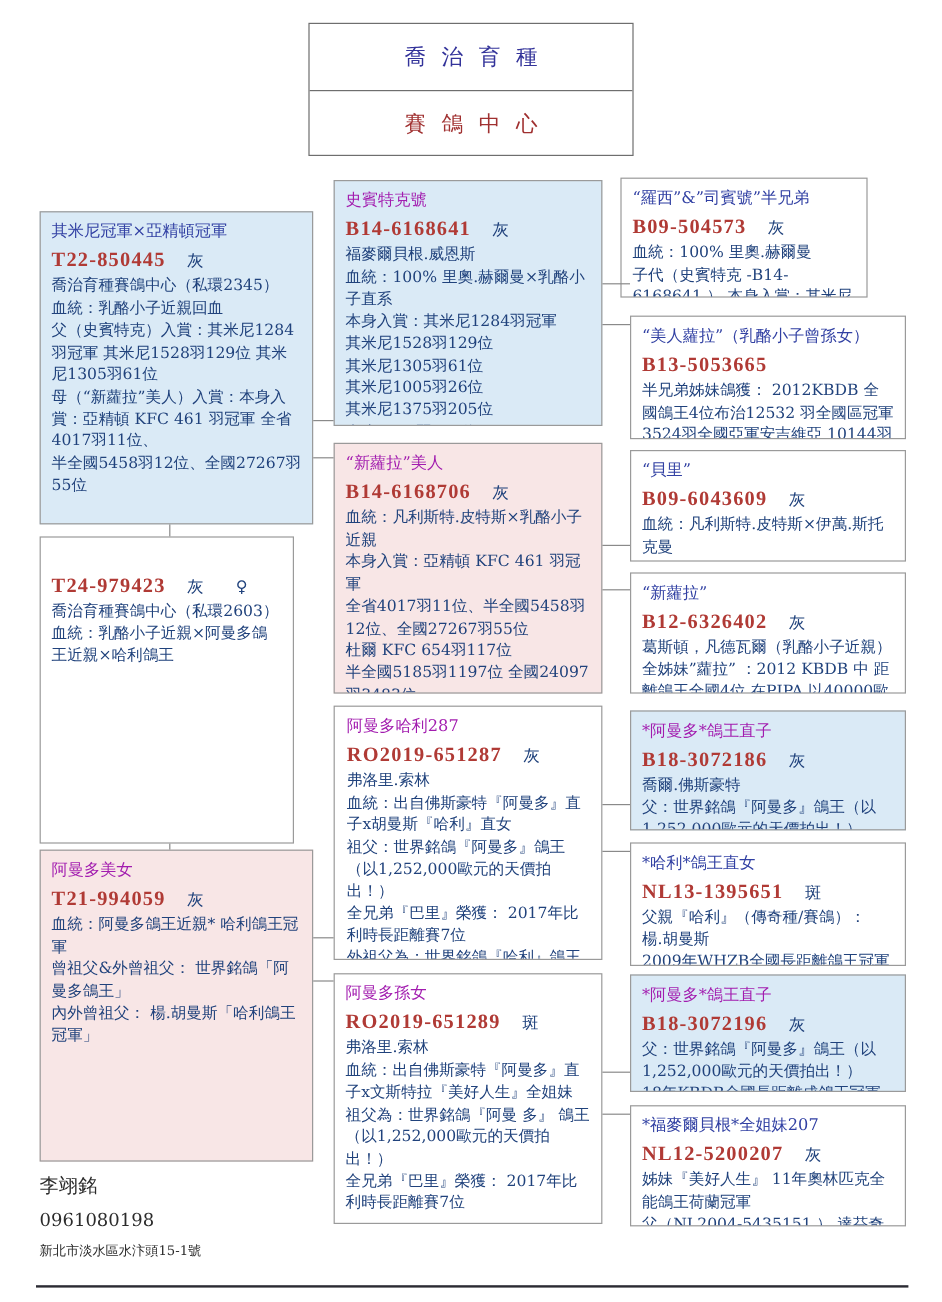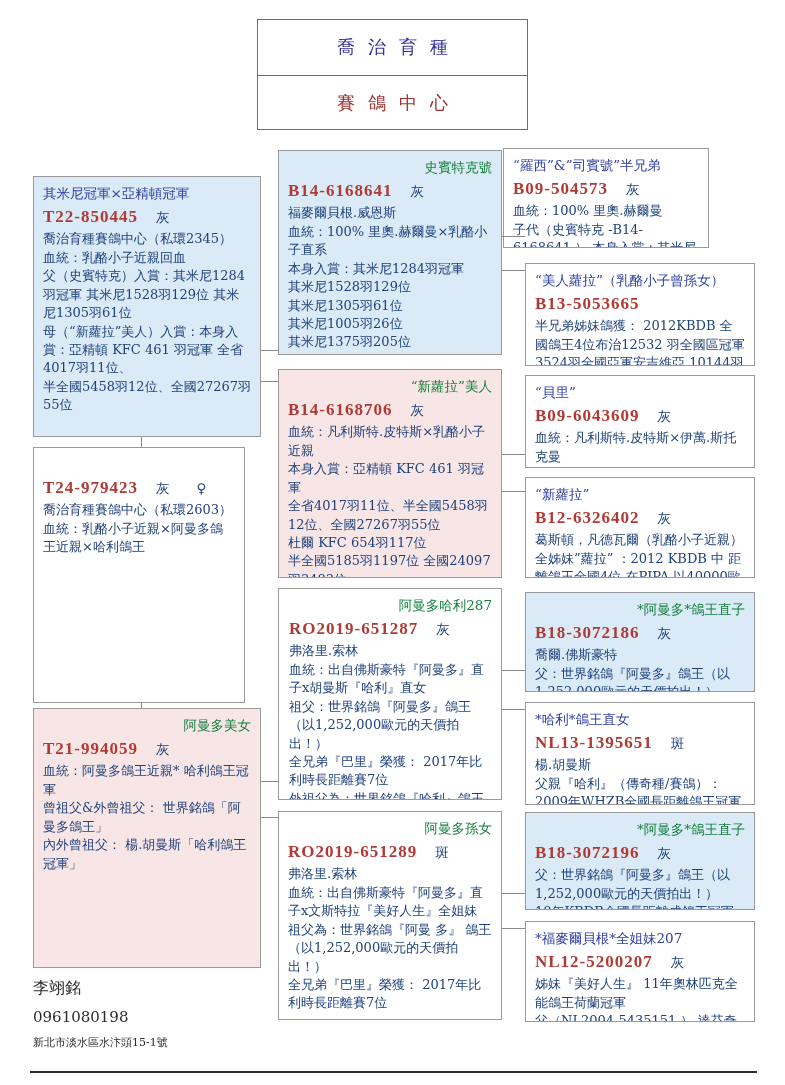--- a/index.html
+++ b/index.html
@@ -4,21 +4,21 @@
 <style>
   html,body{margin:0;padding:0;background:#ffffff;}
   #page{position:relative;width:785px;height:1085px;background:#ffffff;overflow:hidden;
         font-family:"DejaVu Serif","Liberation Serif",serif;}
   .box{position:absolute;border:1px solid #9a9a9a;background:#ffffff;padding:7px 9px;
        box-sizing:border-box;overflow:hidden;font-size:13px;line-height:1.42;color:#20427c;}
   .box.blue{background:#daeaf6;}
   .box.pink{background:#f8e6e6;}
   .box-title{min-height:19px;font-size:13.5px;}
   .title-blue{color:#3140a3;}
-  .title-red{color:#15803d;text-align:right;}
+  .title-red{color:#a21caf;}
   .ring-line{margin:2px 0 1px 0;}
   .ring{font-weight:bold;font-size:17px;letter-spacing:1px;color:#b03a35;
         font-family:"Liberation Serif","DejaVu Serif",serif;}
   .tag{margin-left:18px;font-size:13.5px;color:#20427c;}
   .line{color:#20427c;}
   #header{position:absolute;left:257px;top:19px;width:271px;height:111px;border:1px solid #6e6e6e;
           box-sizing:border-box;background:#ffffff;}
   #header .row{height:50%;display:flex;align-items:center;justify-content:center;
                font-size:18px;letter-spacing:13px;text-indent:13px;}
   #header .row1{border-bottom:1px solid #6e6e6e;color:#33339a;}
@@ -102,21 +102,21 @@
 
   <div class="box" style="left:278px;top:811px;width:224px;height:209px;">
     <div class="box-title title-red">阿曼多孫女</div>
     <div class="ring-line"><span class="ring">RO2019-651289</span><span class="tag">斑</span></div>
     <div class="line">弗洛里.索林</div>
     <div class="line">血統：出自佛斯豪特『阿曼多』直子x文斯特拉『美好人生』全姐妹</div>
     <div class="line">祖父為：世界銘鴿『阿曼 多』 鴿王 （以1,252,000歐元的天價拍出！）</div>
     <div class="line">全兄弟『巴里』榮獲： 2017年比利時長距離賽7位</div>
   </div>
 
-  <div class="box" style="left:503px;top:148px;width:206px;height:100px;">
+  <div class="box" style="left:517px;top:148px;width:206px;height:100px;">
     <div class="box-title title-blue">“羅西”&amp;”司賓號”半兄弟</div>
     <div class="ring-line"><span class="ring">B09-504573</span><span class="tag">灰</span></div>
     <div class="line">血統：100% 里奧.赫爾曼</div>
     <div class="line">子代（史賓特克 -B14-6168641 ） 本身入賞：其米尼1284羽冠軍</div>
   </div>
 
   <div class="box" style="left:525px;top:263px;width:230px;height:103px;">
     <div class="box-title title-blue">“美人蘿拉”（乳酪小子曾孫女）</div>
     <div class="ring-line"><span class="ring">B13-5053665</span><span class="tag"></span></div>
     <div class="line">半兄弟姊妹鴿獲： 2012KBDB 全國鴿王4位布治12532 羽全國區冠軍</div>
@@ -140,22 +140,22 @@
   <div class="box blue" style="left:525px;top:592px;width:230px;height:100px;">
     <div class="box-title title-red">*阿曼多*鴿王直子</div>
     <div class="ring-line"><span class="ring">B18-3072186</span><span class="tag">灰</span></div>
     <div class="line">喬爾.佛斯豪特</div>
     <div class="line">父：世界銘鴿『阿曼多』鴿王（以1,252,000歐元的天價拍出！）</div>
   </div>
 
   <div class="box" style="left:525px;top:702px;width:230px;height:103px;">
     <div class="box-title title-blue">*哈利*鴿王直女</div>
     <div class="ring-line"><span class="ring">NL13-1395651</span><span class="tag">斑</span></div>
+    <div class="line">父親『哈利』（傳奇種/賽鴿）：</div>
     <div class="line">楊.胡曼斯</div>
-    <div class="line">父親『哈利』（傳奇種/賽鴿）：</div>
     <div class="line">2009年WHZB全國長距離鴿王冠軍</div>
   </div>
 
   <div class="box blue" style="left:525px;top:812px;width:230px;height:98px;">
     <div class="box-title title-red">*阿曼多*鴿王直子</div>
     <div class="ring-line"><span class="ring">B18-3072196</span><span class="tag">灰</span></div>
     <div class="line">父：世界銘鴿『阿曼多』鴿王（以1,252,000歐元的天價拍出！）</div>
     <div class="line">18年KBDB全國長距離成鴿王冠軍 -19</div>
   </div>
 

